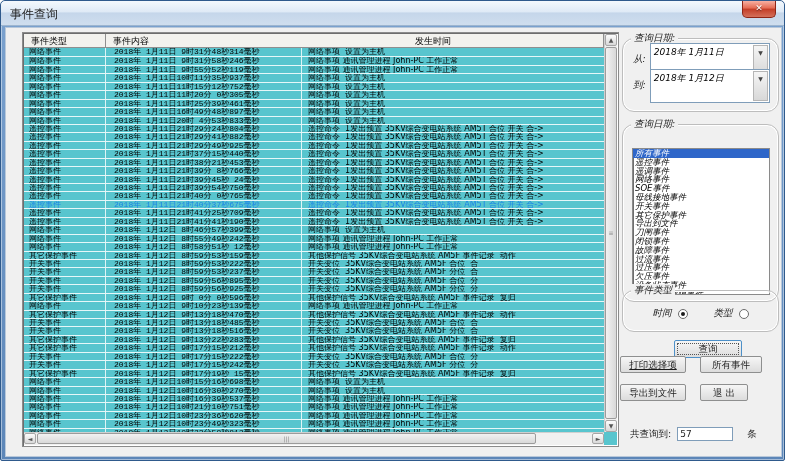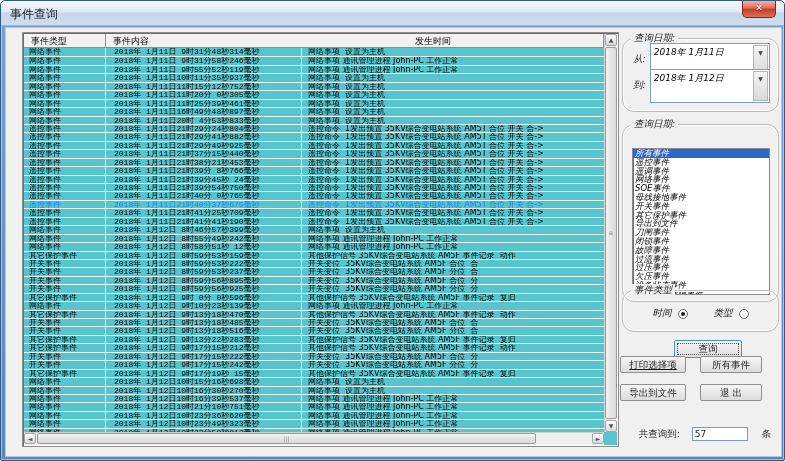--- a/index.html
+++ b/index.html
@@ -93,26 +93,26 @@
                     border-radius:50%; background:#1c1c1c; }
 
   .btn { position:absolute; background:linear-gradient(#f6f6f6,#dcdcdc); border:1px solid #8e8f8f;
          border-radius:2px; font-size:9.5px; color:#1c1c1c; text-align:center; cursor:pointer;
          font-family:inherit; white-space:pre; }
   .btn-query { left:668px; top:312px; width:68px; height:18px; line-height:16px;
                border-color:#4d90c8; outline:1px dotted #555; outline-offset:-4px; }
   .btn-printsel { left:614px; top:328px; width:66px; height:17px; line-height:15px;text-decoration:underline; }
   .btn-printall { left:694px; top:328px; width:62px; height:17px; line-height:15px; }
   .btn-export   { left:614px; top:356px; width:66px; height:17px; line-height:15px; }
-  .btn-exit     { left:694px; top:356px; width:62px; height:17px; line-height:15px; }
+  .btn-exit     { left:694px; top:356px; width:48px; height:17px; line-height:15px; }
 
   .countrow { position:absolute; left:624px; top:398px; width:150px; height:16px;
-              display:flex; align-items:center; font-size:9.5px; color:#1c1c1c;justify-content:center; }
+              display:flex; align-items:center; font-size:9.5px; color:#1c1c1c; }
   .countfield { width:56px; height:14px; background:#fff; border:1px solid #7f9db9;
-                font-size:9px; line-height:12px; padding-left:2px; margin-left:12px; }
+                font-size:9px; line-height:12px; padding-left:2px; margin-left:6px; }
   .countunit { margin-left:14px; }
 </style>
 </head>
 <body>
 
 <div class="win">
   <div class="titlebar">
     <span class="title">事件查询</span>
     <div class="closebtn">
       <span>✕</span>

